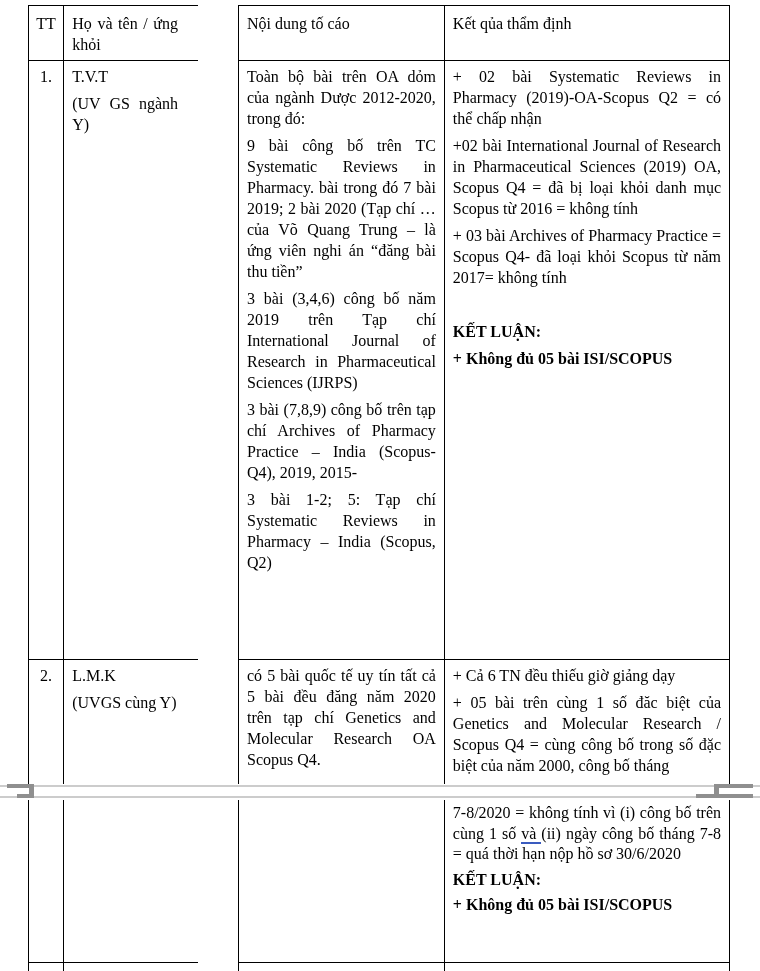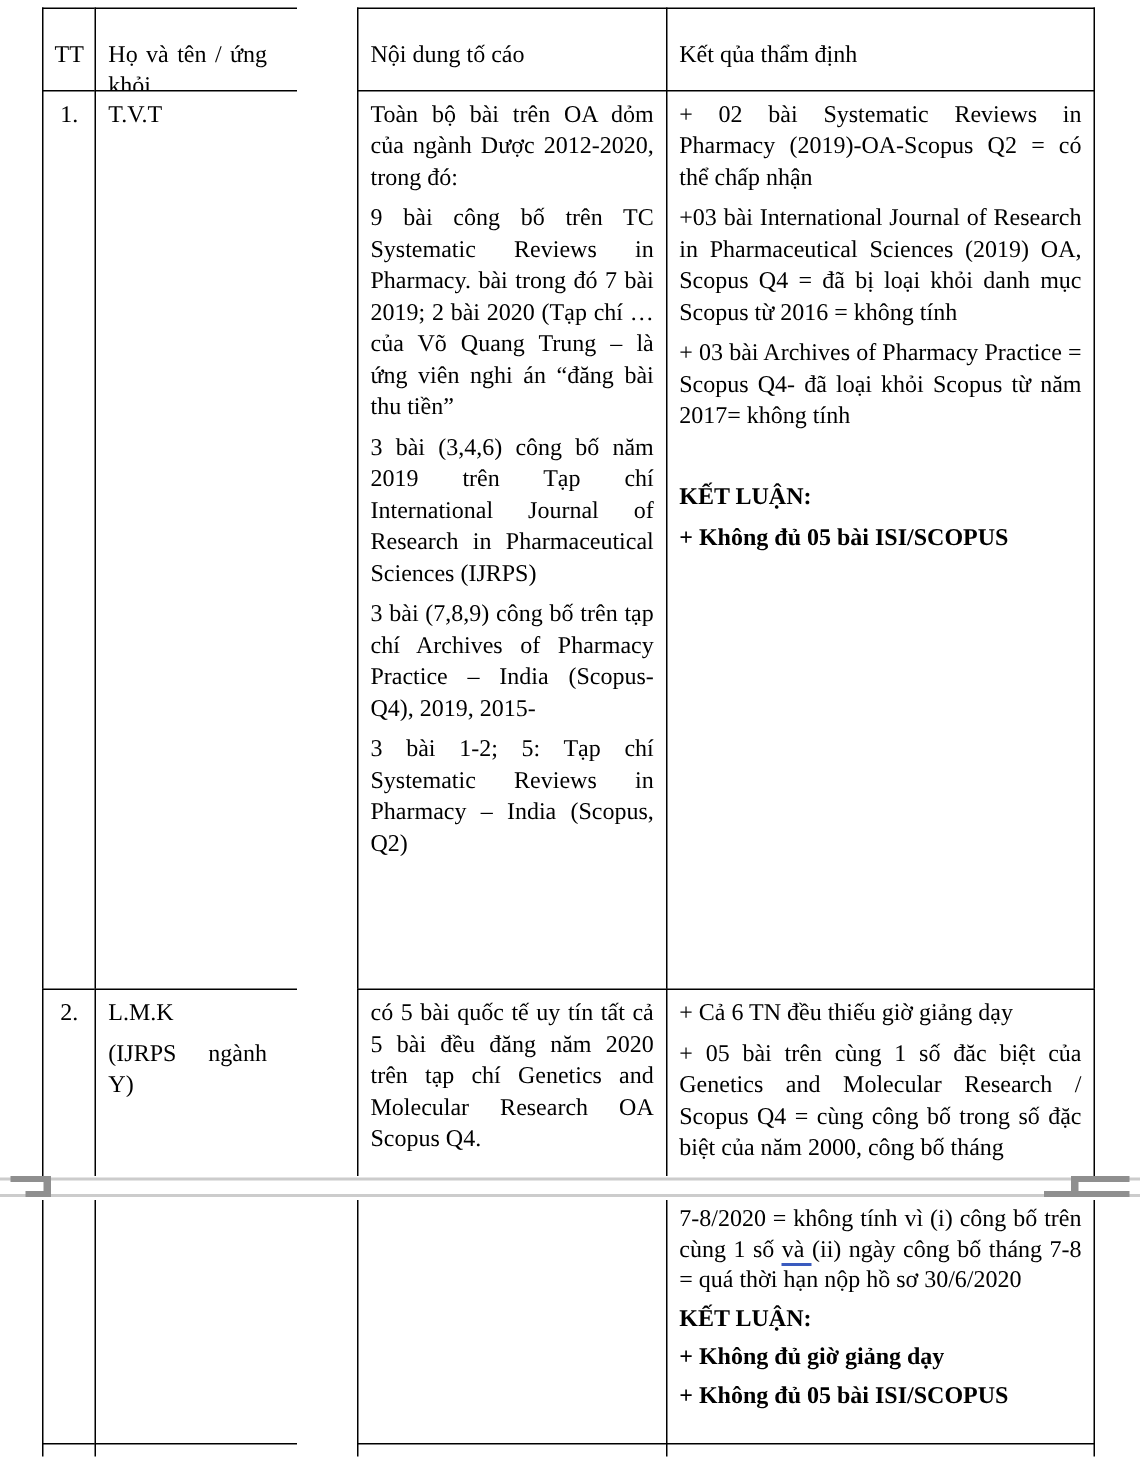--- a/index.html
+++ b/index.html
@@ -17,21 +17,21 @@
     box-sizing:border-box; border-left:1.5px solid #000;
     padding:5px 8px 0 8px; text-align:justify; overflow:hidden;
   }
   .row .cell:last-child { border-right:1.5px solid #000; }
   .bt .cell { border-top:1.5px solid #000; }
   .col-tt { width:37px; text-align:center; padding-left:2px; padding-right:2px; }
   .col-name { width:141px; padding-right:20px; }
   .col-content { width:217px;margin-left:40px; }
   .col-result { width:302px; }
   .h-header { height:55px; }
-  .h-header .cell { padding-top:20px; }
+  .h-header .cell { padding-top:7px; }
   .h-row1 { height:599px; }
   .h-row2a { height:126px; }
   .h-row2b { height:162px; }
   .h-stub { height:30px; }
   p { margin:0 0 6px 0; }
   p.empty-line { min-height:21px; }
   p.bold { font-weight:bold; }
   .compact { line-height:20.5px; padding-top:3px; }
   .compact p { margin-bottom:5px; }
   .u-blue { border-bottom:2px solid #3a5bbf; }
@@ -56,43 +56,44 @@
     <div class="cell col-tt">TT</div>
     <div class="cell col-name">Họ và tên / ứng khỏi</div>
     <div class="cell col-content">Nội dung tố cáo</div>
     <div class="cell col-result">Kết qủa thẩm định</div>
   </div>
 
   <div class="row h-row1 bt">
     <div class="cell col-tt">1.</div>
     <div class="cell col-name">
         <p>T.V.T</p>
+        <p>(UV GS ngành Y)</p>
       </div>
     <div class="cell col-content">
         <p>Toàn bộ bài trên OA dỏm của ngành Dược 2012-2020, trong đó:</p>
         <p>9 bài công bố trên TC Systematic Reviews in Pharmacy. bài trong đó 7 bài 2019; 2 bài 2020 (Tạp chí …của Võ Quang Trung – là ứng viên nghi án “đăng bài thu tiền”</p>
         <p>3 bài (3,4,6) công bố năm 2019 trên Tạp chí International Journal of Research in Pharmaceutical Sciences (IJRPS)</p>
         <p>3 bài (7,8,9) công bố trên tạp chí Archives of Pharmacy Practice – India (Scopus-Q4), 2019, 2015-</p>
         <p>3 bài 1-2; 5: Tạp chí Systematic Reviews in Pharmacy – India (Scopus, Q2)</p>
       </div>
     <div class="cell col-result">
         <p>+ 02 bài Systematic Reviews in Pharmacy (2019)-OA-Scopus Q2 = có thể chấp nhận</p>
-        <p>+03 bài International Journal of Research in Pharmaceutical Sciences (2019) OA, Scopus Q4 = đã bị loại khỏi danh mục Scopus từ 2016 = không tính</p>
+        <p>+02 bài International Journal of Research in Pharmaceutical Sciences (2019) OA, Scopus Q4 = đã bị loại khỏi danh mục Scopus từ 2016 = không tính</p>
         <p>+ 03 bài Archives of Pharmacy Practice = Scopus Q4- đã loại khỏi Scopus từ năm 2017= không tính</p>
         <p class="empty-line"></p>
         <p class="bold">KẾT LUẬN:</p>
         <p class="bold">+ Không đủ 05 bài ISI/SCOPUS</p>
       </div>
   </div>
 
   <div class="row h-row2a bt">
     <div class="cell col-tt">2.</div>
     <div class="cell col-name">
         <p>L.M.K</p>
-        <p>(IJRPS ngành Y)</p>
+        <p>(UVGS cùng Y)</p>
       </div>
     <div class="cell col-content">
         <p>có 5 bài quốc tế uy tín tất cả 5 bài đều đăng năm 2020 trên tạp chí Genetics and Molecular Research OA Scopus Q4.</p>
       </div>
     <div class="cell col-result">
         <p>+ Cả 6 TN đều thiếu giờ giảng dạy</p>
         <p>+ 05 bài trên cùng 1 số đăc biệt của Genetics and Molecular Research / Scopus Q4 = cùng công bố trong số đặc biệt của năm 2000, công bố tháng</p>
       </div>
   </div>
 </div>
@@ -109,21 +110,20 @@
 </div>
 
 <div class="tbl" id="seg-b">
   <div class="row h-row2b">
     <div class="cell col-tt"></div>
     <div class="cell col-name"></div>
     <div class="cell col-content"></div>
     <div class="cell col-result compact">
         <p><span>7-8/2020 = không tính vì (i) công bố trên cùng 1 số </span><span class="u-blue">và </span><span> (ii) ngày công bố tháng 7-8 = quá thời hạn nộp hồ sơ 30/6/2020</span></p>
         <p class="bold">KẾT LUẬN:</p>
-        <p class="bold">+ Không đủ giờ giảng dạy</p>
         <p class="bold">+ Không đủ 05 bài ISI/SCOPUS</p>
       </div>
   </div>
   <div class="row h-stub bt">
     <div class="cell col-tt"></div>
     <div class="cell col-name"></div>
     <div class="cell col-content"></div>
     <div class="cell col-result"></div>
   </div>
 </div>

